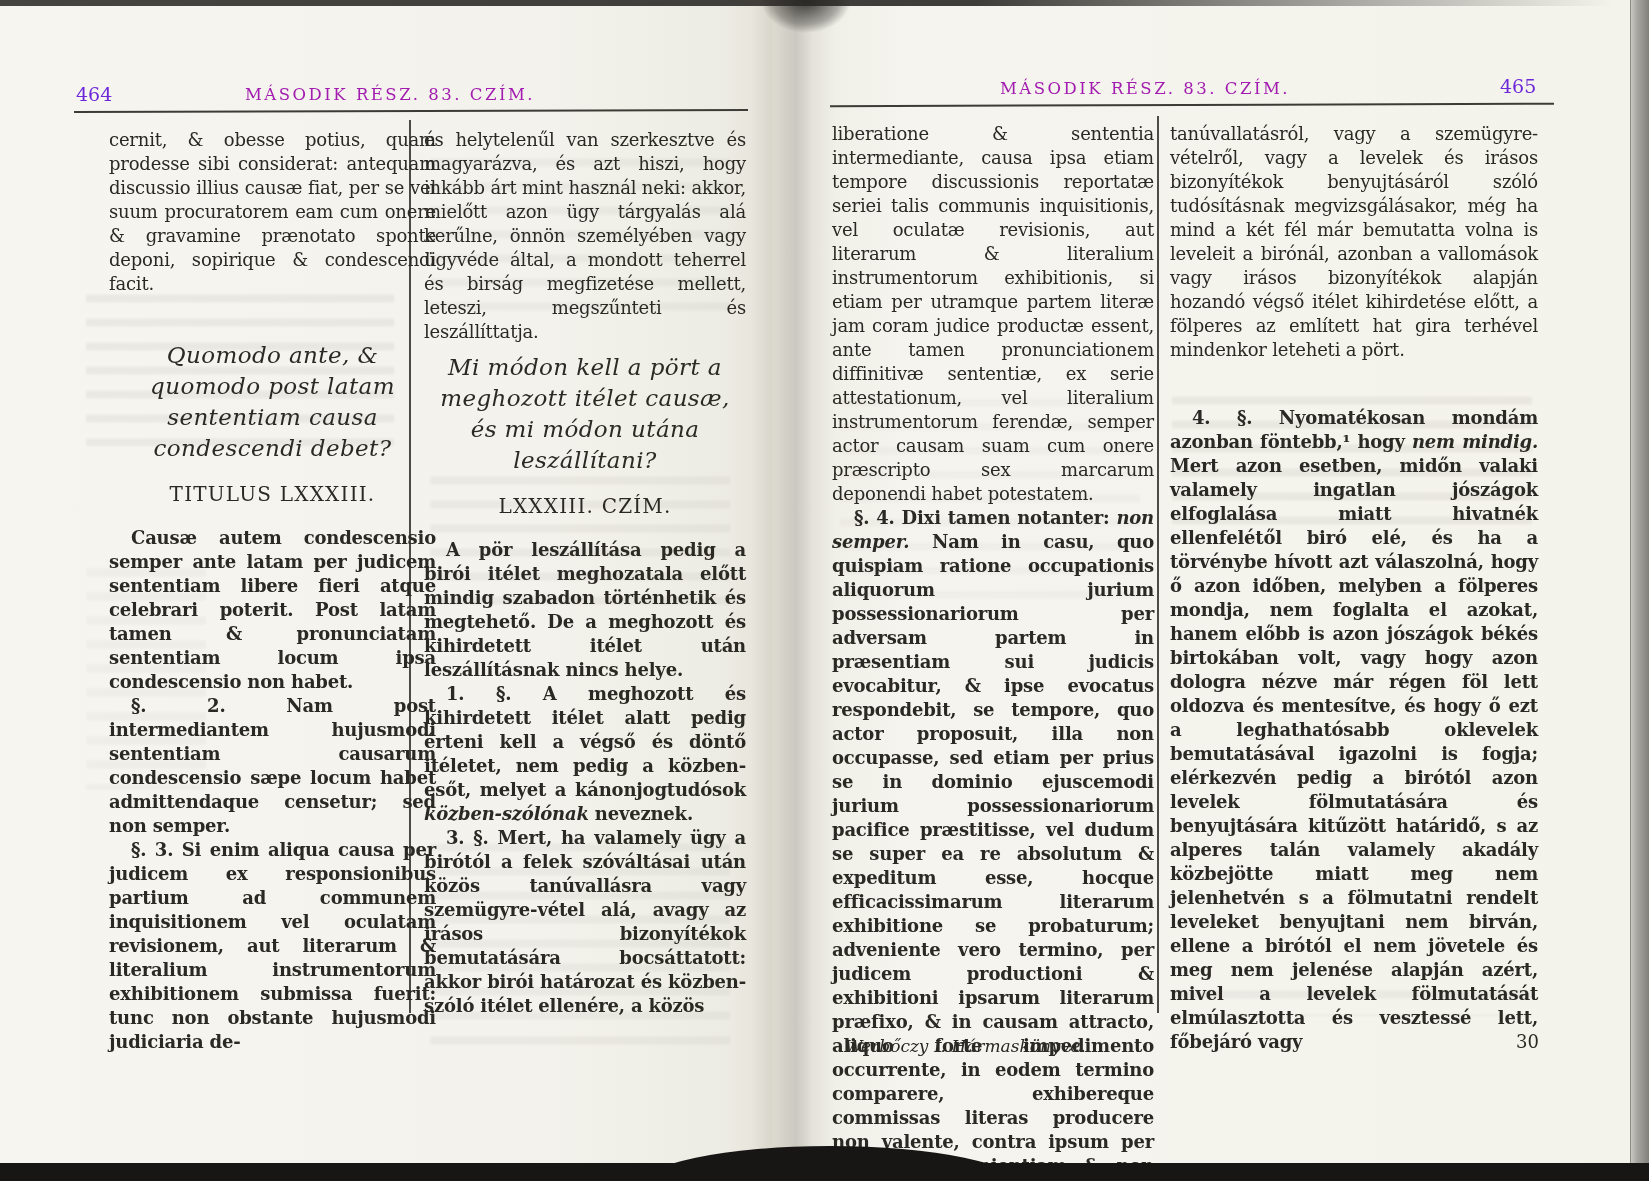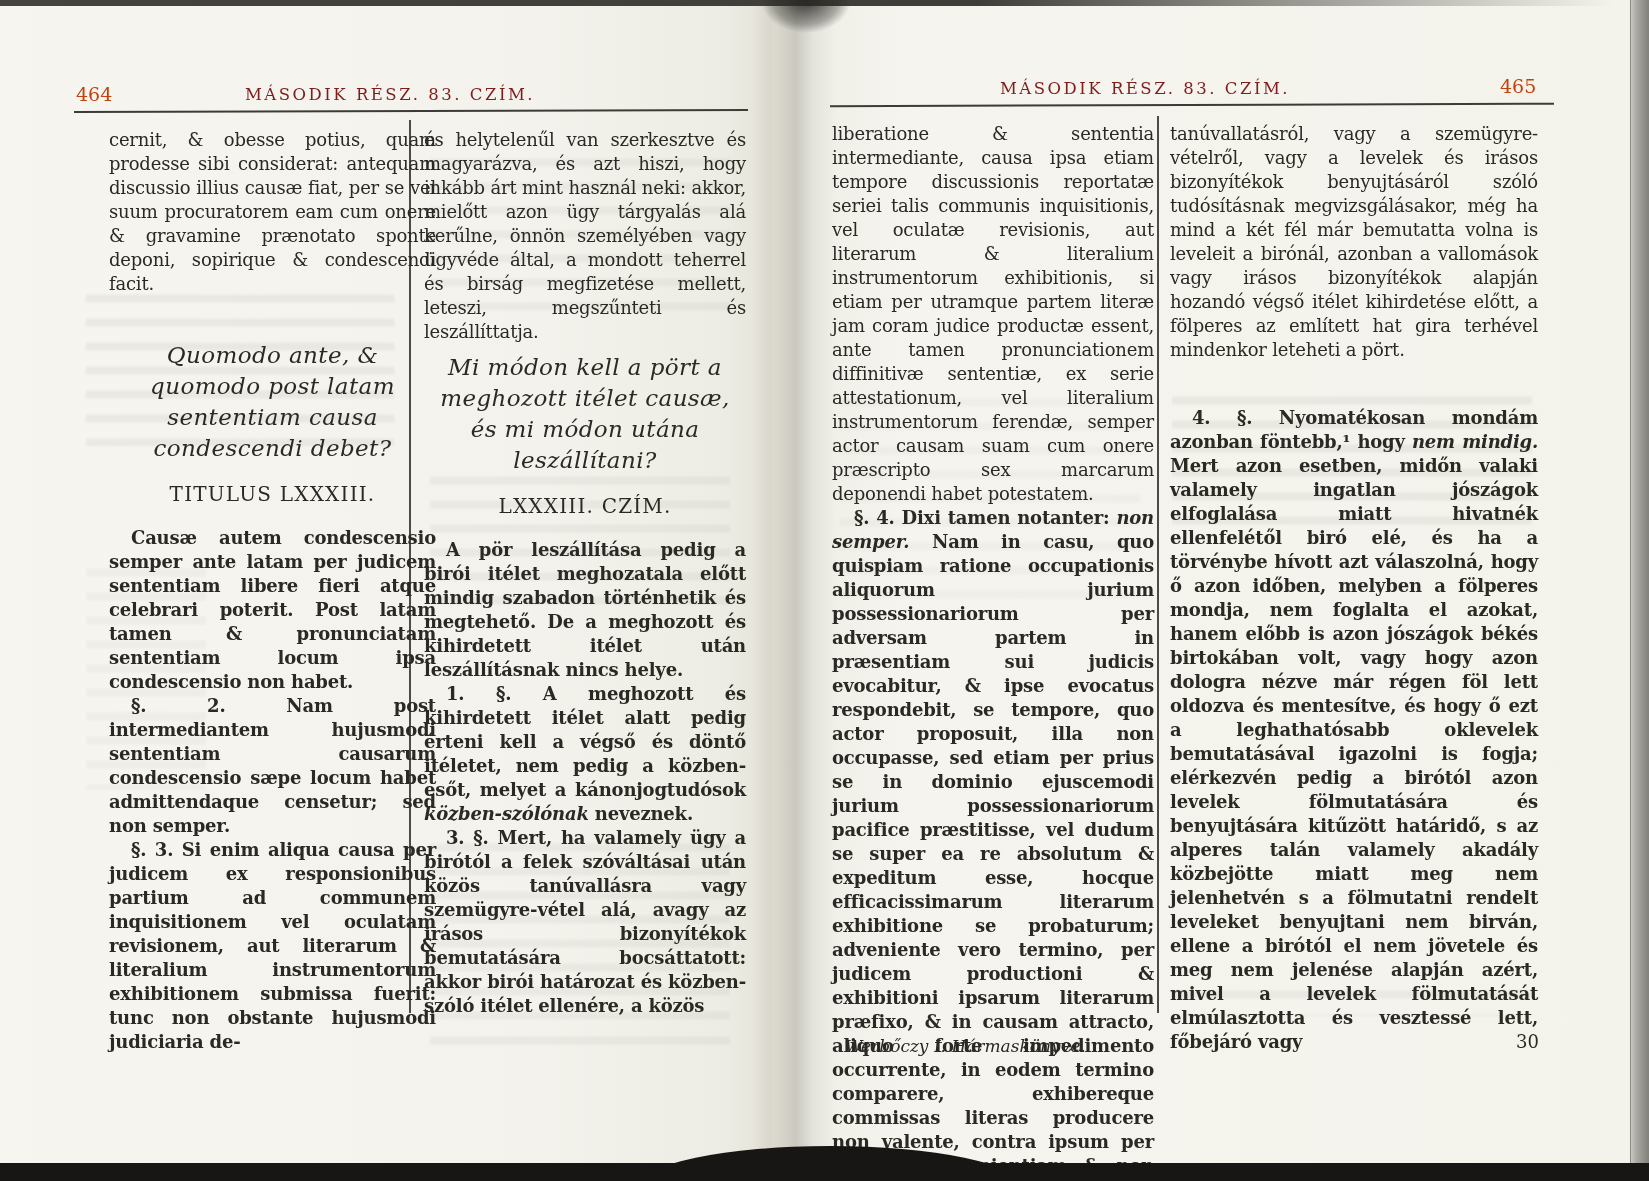--- a/index.html
+++ b/index.html
@@ -22,24 +22,24 @@
     background:radial-gradient(ellipse 60% 100% at 50% 0%,rgba(40,39,36,0.9) 0%,rgba(40,39,36,0.35) 55%,rgba(40,39,36,0) 75%);}
   .gutter-shade{position:absolute;left:752px;top:0;width:84px;height:1181px;z-index:4;
     background:linear-gradient(90deg,rgba(95,90,78,0) 0%,rgba(95,90,78,0.10) 30%,rgba(70,66,58,0.20) 52%,rgba(95,90,78,0.08) 72%,rgba(95,90,78,0) 100%);}
   .right-edge{position:absolute;left:1630px;top:0;width:19px;height:1181px;z-index:5;
     background:linear-gradient(90deg,#c9c8c2 0%,#a9a8a2 30%,#918f8a 70%,#7f7d78 100%);
     border-left:1px solid #8b8a85;}
   .bottom-band{position:absolute;left:0;top:1163px;width:1649px;height:18px;background:#171614;z-index:6;}
   .bottom-bump{position:absolute;left:640px;top:1146px;width:380px;height:40px;background:#171614;
     border-radius:50% 50% 0 0 / 100% 100% 0 0;z-index:6;}
   
-  .pagenum{position:absolute;font-size:19px;color:#c2410c;z-index:2;}
+  .pagenum{position:absolute;font-size:19px;color:#6d28d9;z-index:2;}
   #pagenum-left{left:76px;top:83px;}
   #pagenum-right{left:1500px;top:75px;text-align:right;}
-  .running-head{position:absolute;text-align:center;font-size:16.5px;letter-spacing:2.5px;color:#7f1d1d;z-index:2;white-space:nowrap;}
+  .running-head{position:absolute;text-align:center;font-size:16.5px;letter-spacing:2.5px;color:#a21caf;z-index:2;white-space:nowrap;}
   #running-head-left{left:170px;width:440px;top:85px;}
   #running-head-right{left:915px;width:460px;top:79px;}
   .head-rule{position:absolute;height:2px;background:#3c3b36;z-index:2;}
   #head-rule-left{left:74px;top:110px;width:674px;transform:rotate(-0.15deg);}
   #head-rule-right{left:830px;top:104px;width:724px;transform:rotate(-0.2deg);}
   
   .col{position:absolute;font-size:18px;line-height:24px;text-align:justify;letter-spacing:-0.2px;z-index:3;}
   #col-l1{left:78px;top:128px;width:327px;margin-left:31px;}
   #col-l2{left:424px;top:128px;width:322px;}
   #col-r1{left:832px;top:122px;width:322px;}

